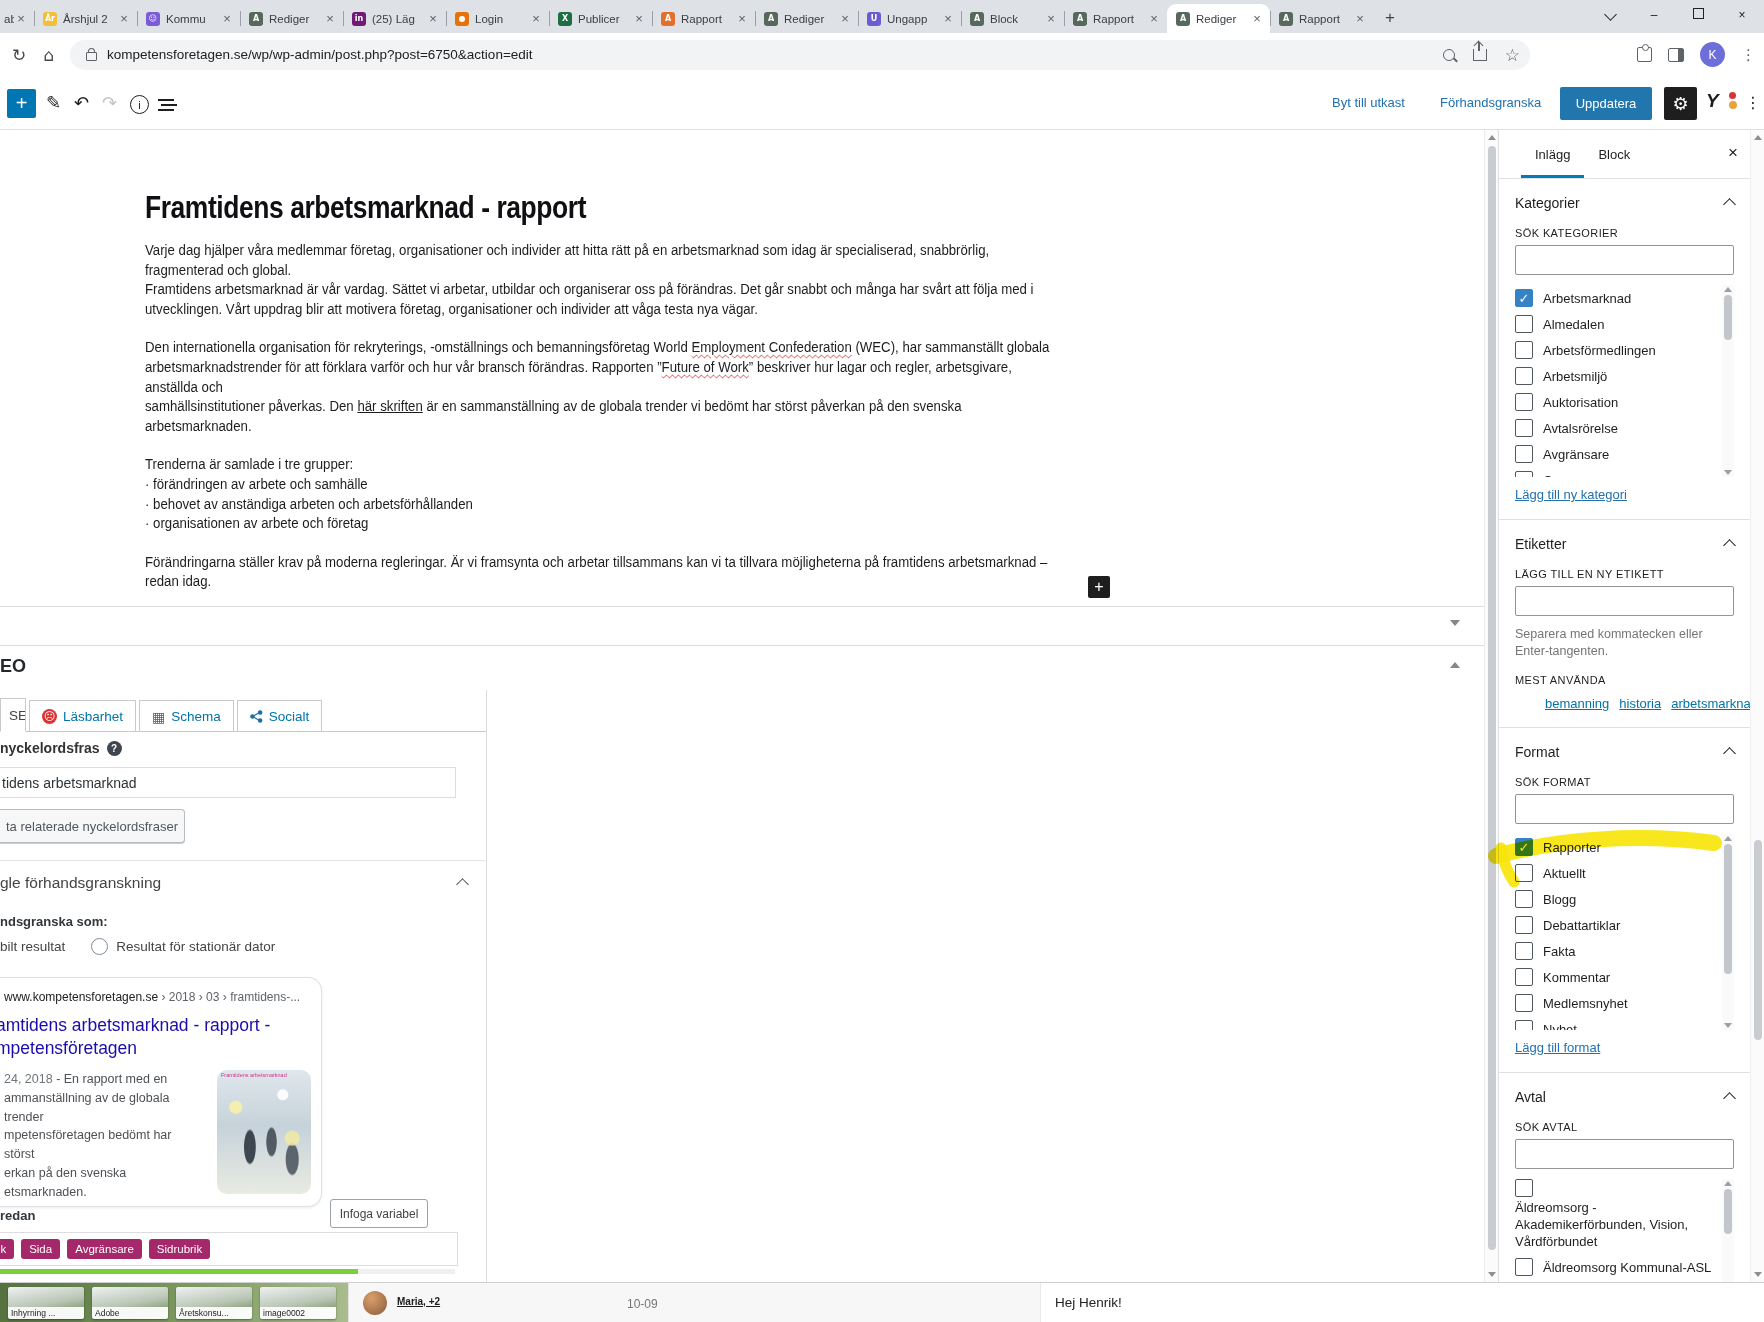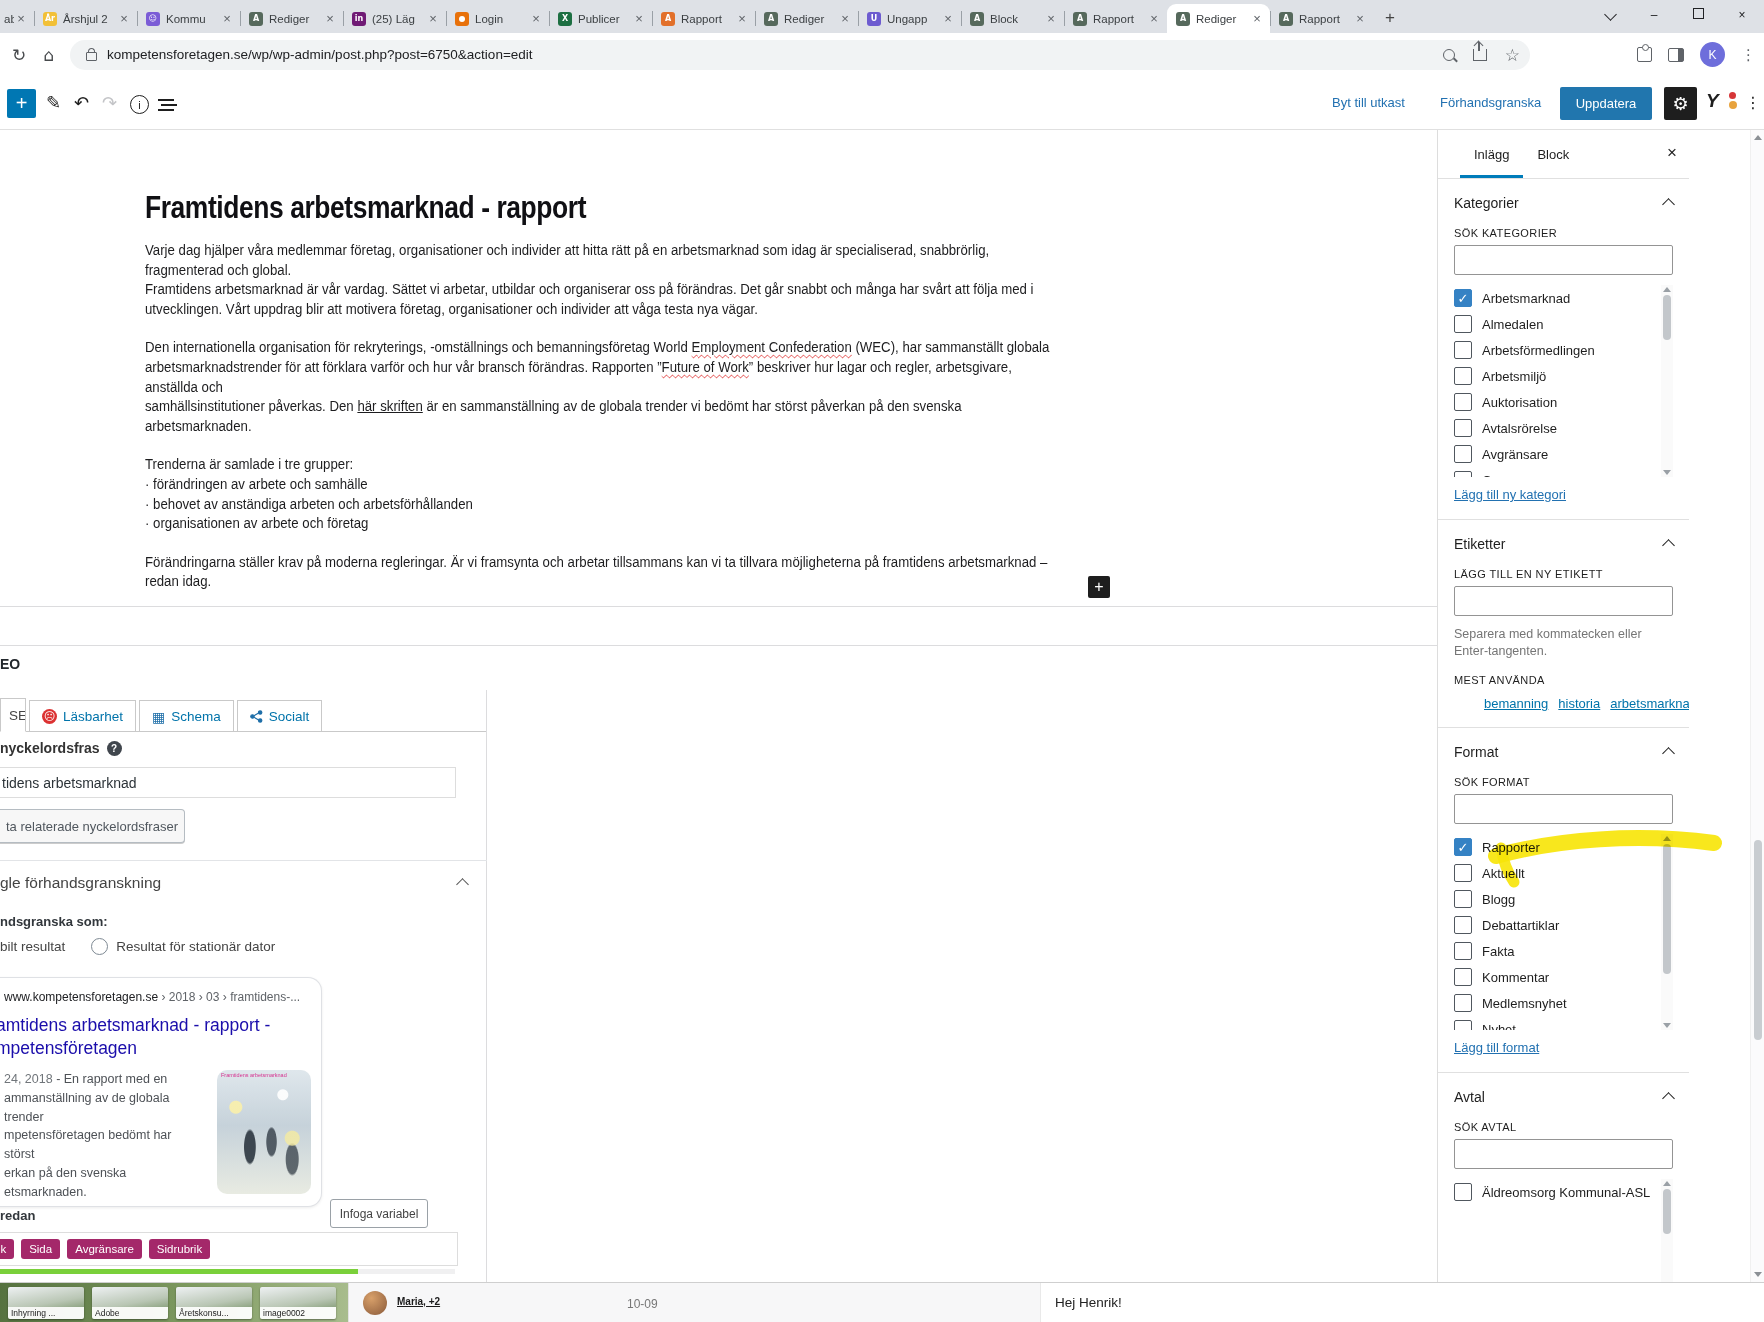--- a/index.html
+++ b/index.html
@@ -75,21 +75,21 @@
   .sq{text-decoration:underline;text-decoration-style:wavy;text-decoration-color:#e03a3a;text-decoration-thickness:1px;text-underline-offset:2px;}
   .lk{text-decoration:underline;color:inherit;}
   .block-inserter{position:absolute;left:1088px;top:576px;width:22px;height:22px;background:#1e1e1e;border-radius:2px;color:#fff;font-size:16px;display:flex;align-items:center;justify-content:center;}
 
   .hr-line{position:absolute;left:0;width:1484px;height:1px;background:#dcdcde;}
   .tri{width:0;height:0;border-left:5px solid transparent;border-right:5px solid transparent;position:absolute;}
   .tri.down{border-top:6px solid #82878c;}
   .tri.up{border-bottom:6px solid #82878c;}
 
   
-  .yoast-title-frag{position:absolute;left:0;top:656px;font-size:14px;font-weight:700;color:#23282d;}
+  .yoast-title-frag{position:absolute;left:0;top:656px;font-size:18px;font-weight:700;color:#23282d;}
   .yoast-col{position:absolute;left:0;top:690px;width:487px;height:592px;border-right:1px solid #dcdcde;box-sizing:border-box;}
   .ytabs{position:absolute;left:0;top:8px;height:34px;width:100%;}
   .ytabs::after{content:"";position:absolute;left:0;bottom:0;width:100%;height:1px;background:#c9c9c9;}
   .ytab{position:relative;display:inline-flex;align-items:center;gap:6px;height:32px;padding:0 12px;border:1px solid #c9c9c9;border-bottom:none;background:#fff;font-size:13.5px;color:#0073aa;margin-right:3px;vertical-align:bottom;box-sizing:border-box;}
   .ytab.active{z-index:2;height:34px;border-bottom:1px solid #fff;color:#444;padding:0 8px;width:26px;overflow:hidden;}
   .frown{width:15px;height:15px;border-radius:50%;background:#dc3232;color:#fff;font-size:11px;display:flex;align-items:center;justify-content:center;}
   .gridic{font-size:14px;color:#1e6ea8;}
   .kp-label{position:absolute;left:0;top:50px;font-size:14px;font-weight:700;color:#333;display:flex;align-items:center;gap:7px;}
   .help-q{width:15px;height:15px;border-radius:50%;background:#40464d;color:#fff;font-size:10px;font-weight:700;display:flex;align-items:center;justify-content:center;}
   .kp-input{position:absolute;left:0;top:77px;width:456px;height:31px;border:1px solid #ddd;border-left:none;box-sizing:border-box;font-size:14px;color:#2c3338;display:flex;align-items:center;padding-left:2px;background:#fff;}
@@ -125,21 +125,21 @@
   .tf-progress{position:absolute;left:0;top:579px;width:455px;height:5px;background:#f0f0f1;}
   .tf-progress i{display:block;width:358px;height:5px;background:#7ad03a;}
 
   
   .v-scroll{position:absolute;top:130px;width:14px;height:1152px;background:#fbfbfc;}
   .v-scroll .sb-tri-up{position:absolute;top:5px;left:3px;border-left:4px solid transparent;border-right:4px solid transparent;border-bottom:5px solid #8b9095;}
   .v-scroll .sb-tri-down{position:absolute;bottom:5px;left:3px;border-left:4px solid transparent;border-right:4px solid transparent;border-top:5px solid #8b9095;}
   .sb-thumb{position:absolute;left:3px;width:8px;border-radius:4px;background:#c9cdd1;}
 
   
-  .sidebar{position:absolute;left:1437px;top:130px;width:252px;height:1152px;background:#fff;border-left:1px solid #ddd;box-sizing:border-box;overflow:hidden;}
+  .sidebar{position:absolute;left:1498px;top:130px;width:252px;height:1152px;background:#fff;border-left:1px solid #ddd;box-sizing:border-box;overflow:hidden;}
   .sb-tabs{height:48px;border-bottom:1px solid #e0e0e0;display:flex;align-items:stretch;position:relative;}
   .sb-tab{display:flex;align-items:center;font-size:13px;color:#1e1e1e;padding:0 14px;position:relative;}
   .sb-tab.first{margin-left:22px;}
   .sb-tab.active::after{content:"";position:absolute;left:0;right:0;bottom:0;height:3px;background:#007cba;}
   .sb-close{position:absolute;right:12px;top:13px;font-size:17px;color:#1e1e1e;}
   .panel{padding:14px 16px 16px 16px;border-bottom:1px solid #e0e0e0;position:relative;}
   .panel-h{display:flex;align-items:center;justify-content:space-between;height:20px;margin-bottom:14px;}
   .panel-h span{font-size:14px;font-weight:500;color:#1e1e1e;}
   .chev-up{width:8px;height:8px;border-left:1.8px solid #1e1e1e;border-top:1.8px solid #1e1e1e;transform:rotate(45deg);margin-top:3px;}
   .fld-label{font-size:11px;letter-spacing:.4px;color:#1e1e1e;margin-bottom:6px;font-weight:500;}
@@ -512,20 +512,24 @@
     </div>
 
     <div class="panel" style="border-bottom:none">
       <div class="panel-h">
         <span>Avtal</span>
           <i class="chev-up"></i>
       </div>
       <div class="fld-label">SÖK AVTAL</div>
       <div class="s-input"></div>
       <div class="cb-list" id="avtal-list" style="height:130px">
+          <div class="cb-row-wrap">
+            <span class="cb"></span>
+            <span class="cb-label">Äldreomsorg - Akademikerförbunden, Vision, Vårdförbundet</span>
+          </div>
           <div class="cb-row">
             <span class="cb"></span>
             <span class="cb-label">Äldreomsorg Kommunal-ASL</span>
           </div>
           <div class="cb-row"></div>
           <div class="mini-sb">
             <span class="sb-tri-up"></span>
             <div class="mini-thumb" style="top:10px;height:45px"></div>
           </div>
         </div>

